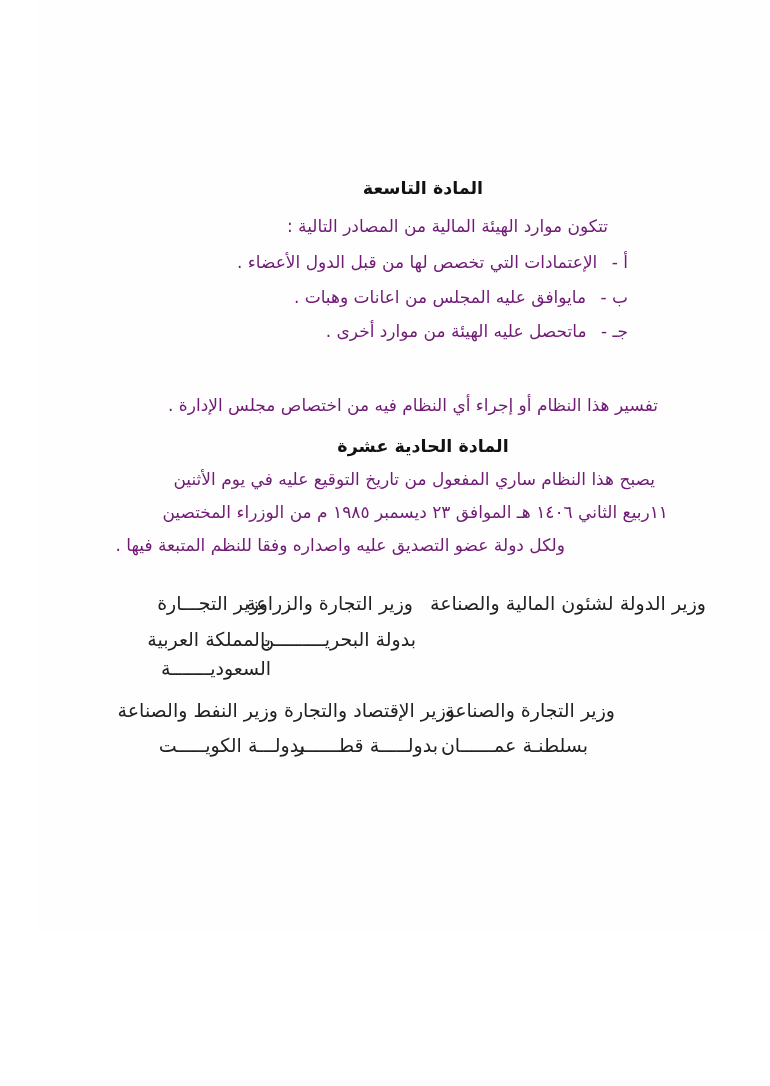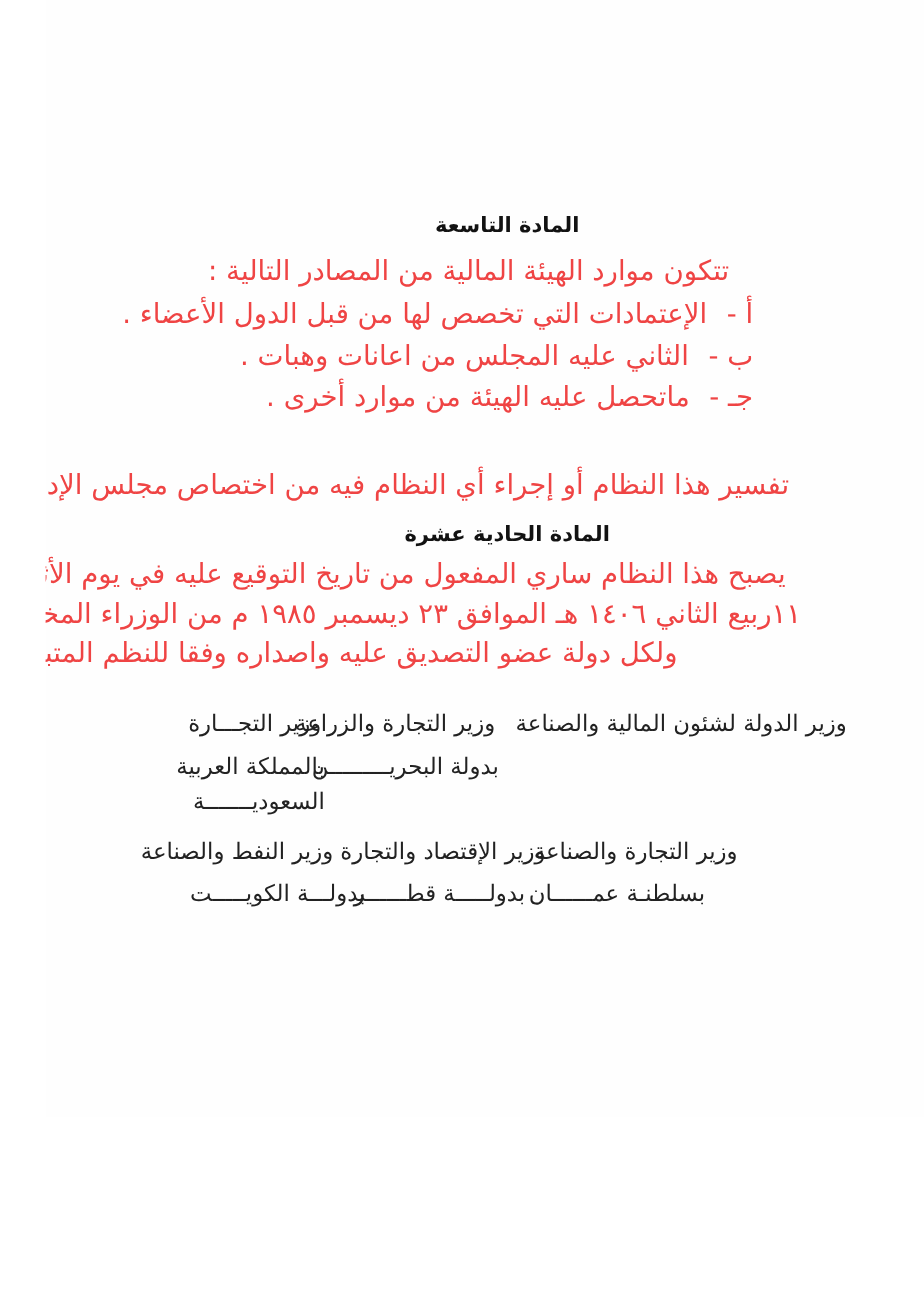--- a/index.html
+++ b/index.html
@@ -10,24 +10,24 @@
     background: #fefefe;
     font-family: "DejaVu Sans", sans-serif;
     color: #1b1b1b;
     direction: rtl;
     overflow: hidden;
     margin-left: 38px;
   }
   .line {
     position: absolute;
     white-space: nowrap;
-    font-size: 23px;
+    font-size: 17px;
     line-height: 24px;
     text-align: right;
-    color: #ef4444;
+    color: #701a75;
   }
   .heading {
     left: 0;
     right: 0;
     text-align: center;
     font-weight: 700;
     font-size: 17.5px;
     color: #121212;
   }
   .item .marker { margin-inline-end: 9px; }
@@ -49,21 +49,21 @@
 
   <div class="line" style="top:214px; right:200px">تتكون موارد الهيئة المالية من المصادر التالية :</div>
 
   <div class="line item" style="top:250px; right:180px">
     <span class="marker">أ -</span>
     <span>الإعتمادات التي تخصص لها من قبل الدول الأعضاء .</span>
   </div>
 
   <div class="line item" style="top:285px; right:180px">
     <span class="marker">ب -</span>
-    <span>الثاني عليه المجلس من اعانات وهبات .</span>
+    <span>مايوافق عليه المجلس من اعانات وهبات .</span>
   </div>
 
   <div class="line item" style="top:319px; right:180px">
     <span class="marker">جـ -</span>
     <span>ماتحصل عليه الهيئة من موارد أخرى .</span>
   </div>
 
 
   <div class="line" style="top:393px; right:150px">تفسير هذا النظام أو إجراء أي النظام فيه من اختصاص مجلس الإدارة .</div>
 

